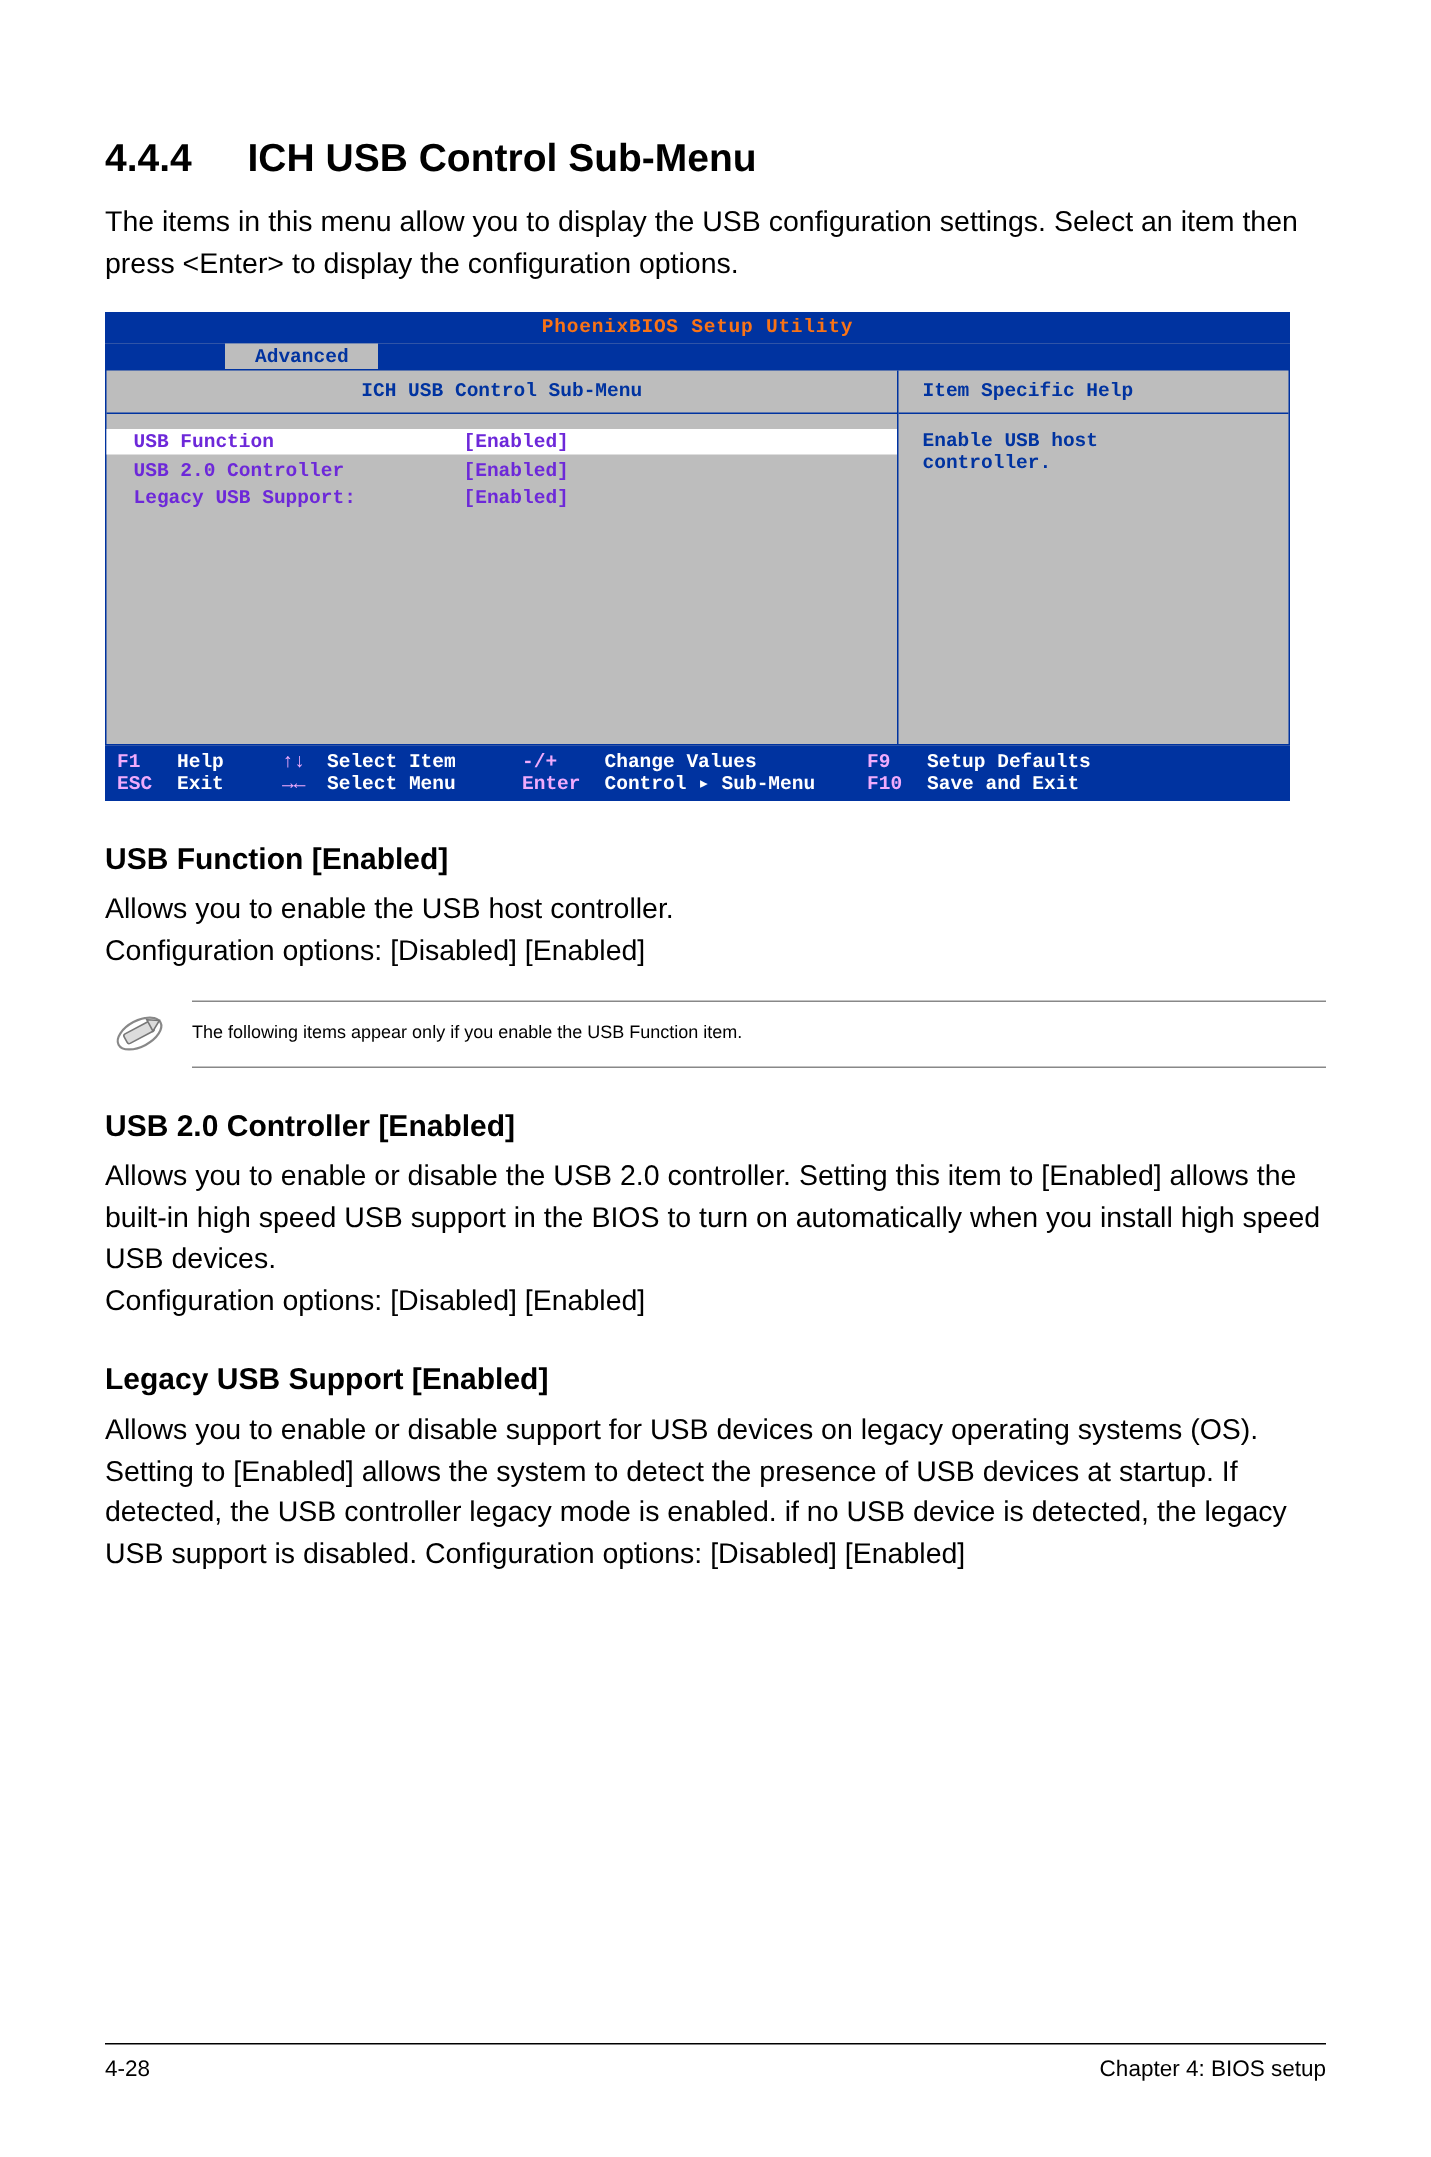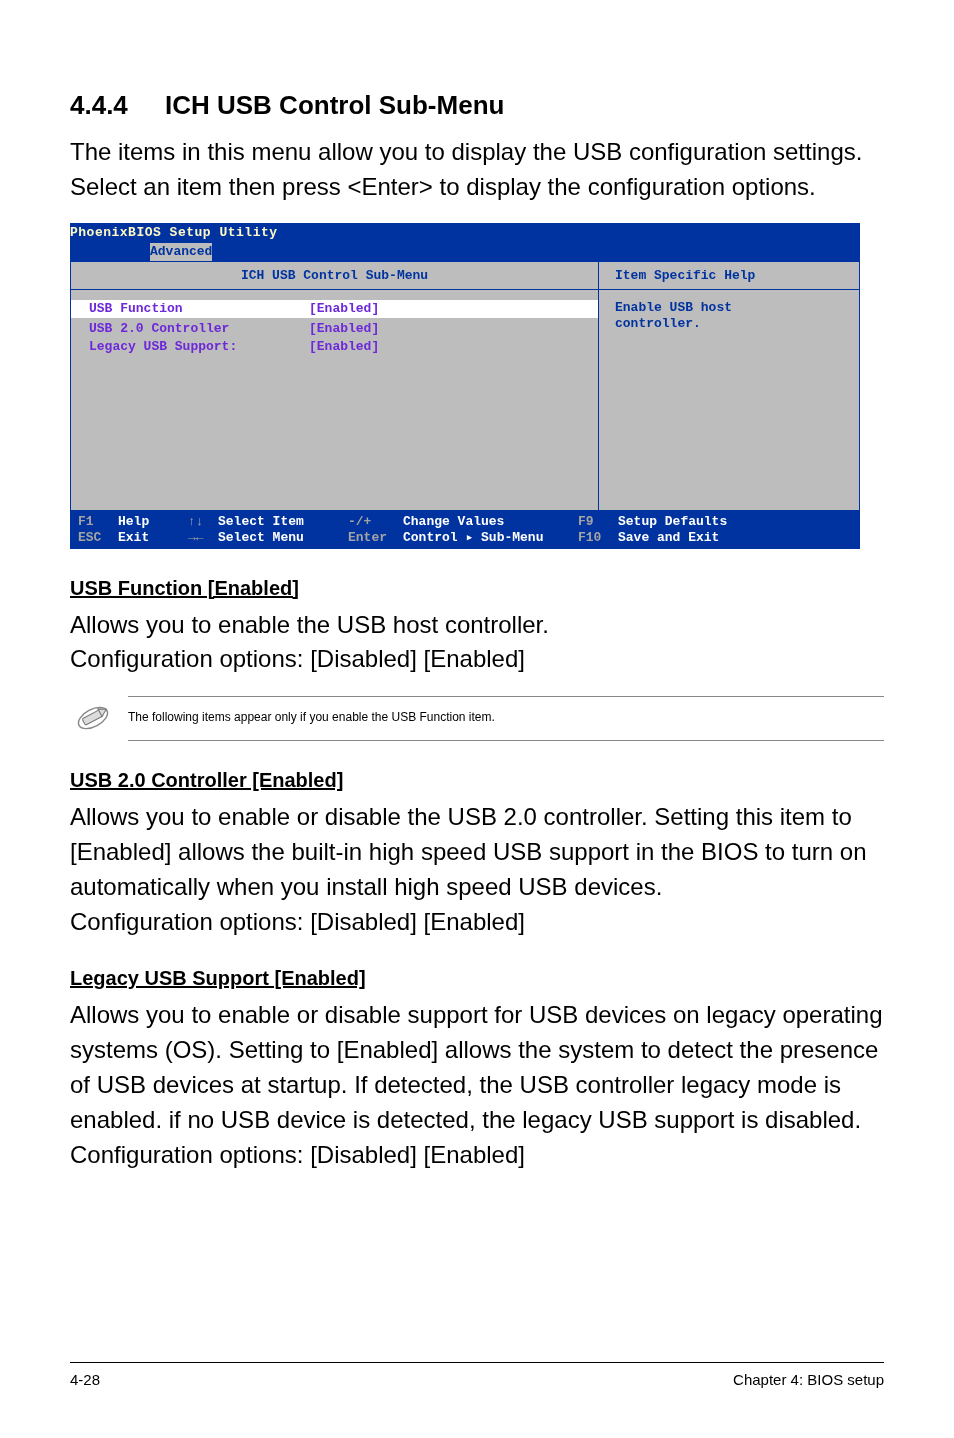--- a/index.html
+++ b/index.html
@@ -19,61 +19,60 @@
   .h2 {
     font-size: 26px;
     font-weight: bold;
     margin-bottom: 14px;
   }
   .h2 .num {
     display: inline-block;
     width: 95px;
   }
   .body-text {
-    font-size: 24px;
+    font-size: 19px;
     line-height: 1.45;
     margin-bottom: 18px;
   }
   .body-text-sm {
     font-size: 12px;
     line-height: 1.4;
   }
   .h3 {
     font-size: 20px;
     font-weight: bold;
     margin-top: 28px;
     margin-bottom: 8px;
-    text-decoration: underline;
   }
   
   .bios {
     width: 790px;
     font-family: "Courier New", monospace;
     font-size: 13px;
     font-weight: bold;
     background: #bdbdbd;
     line-height: 1.2;
     margin-bottom: 10px;
   }
   .bios .title-row {
     background: #0033a0;
-    text-align: left;
-    color: #fef9c3;
+    text-align: center;
+    color: #f97316;
     padding: 2px 0 3px 0;
     letter-spacing: 0.5px;
   }
   .bios .menu-row {
     background: #0033a0;
     color: #c0c0c0;
     display: flex;
   }
   .bios .tab {
     background: #bdbdbd;
     color: #0033a0;
-    padding: 1px 0;
+    padding: 1px 20px;
     margin-left: 80px;
   }
   .bios .middle {
     display: flex;
     border: 1px solid #0033a0;
     border-top: 1px solid #0033a0;
   }
   .bios .left-pane {
     flex: 1;
     border-right: 1px solid #0033a0;
@@ -109,21 +108,21 @@
     padding: 10px 16px;
     min-height: 200px;
   }
   .bios .footer {
     background: #0033a0;
     color: #ffffff;
     display: flex;
     flex-wrap: wrap;
     padding: 3px 8px 3px 8px;
   }
-  .bios .footer .k { color: #a3a3a3; }
+  .bios .footer .k { color: #f0abfc; }
   .bios .footer .d { color: #ffffff; }
   .bios .footer span { margin-right: 6px; white-space: pre; }
   .bios .footer-row { display: flex; width: 100%; }
   .bios .footer-cell { display: flex; }
   
   .note-wrap {
     display: flex;
     align-items: center;
     margin: 14px 0 8px 0;
     gap: 12px;

